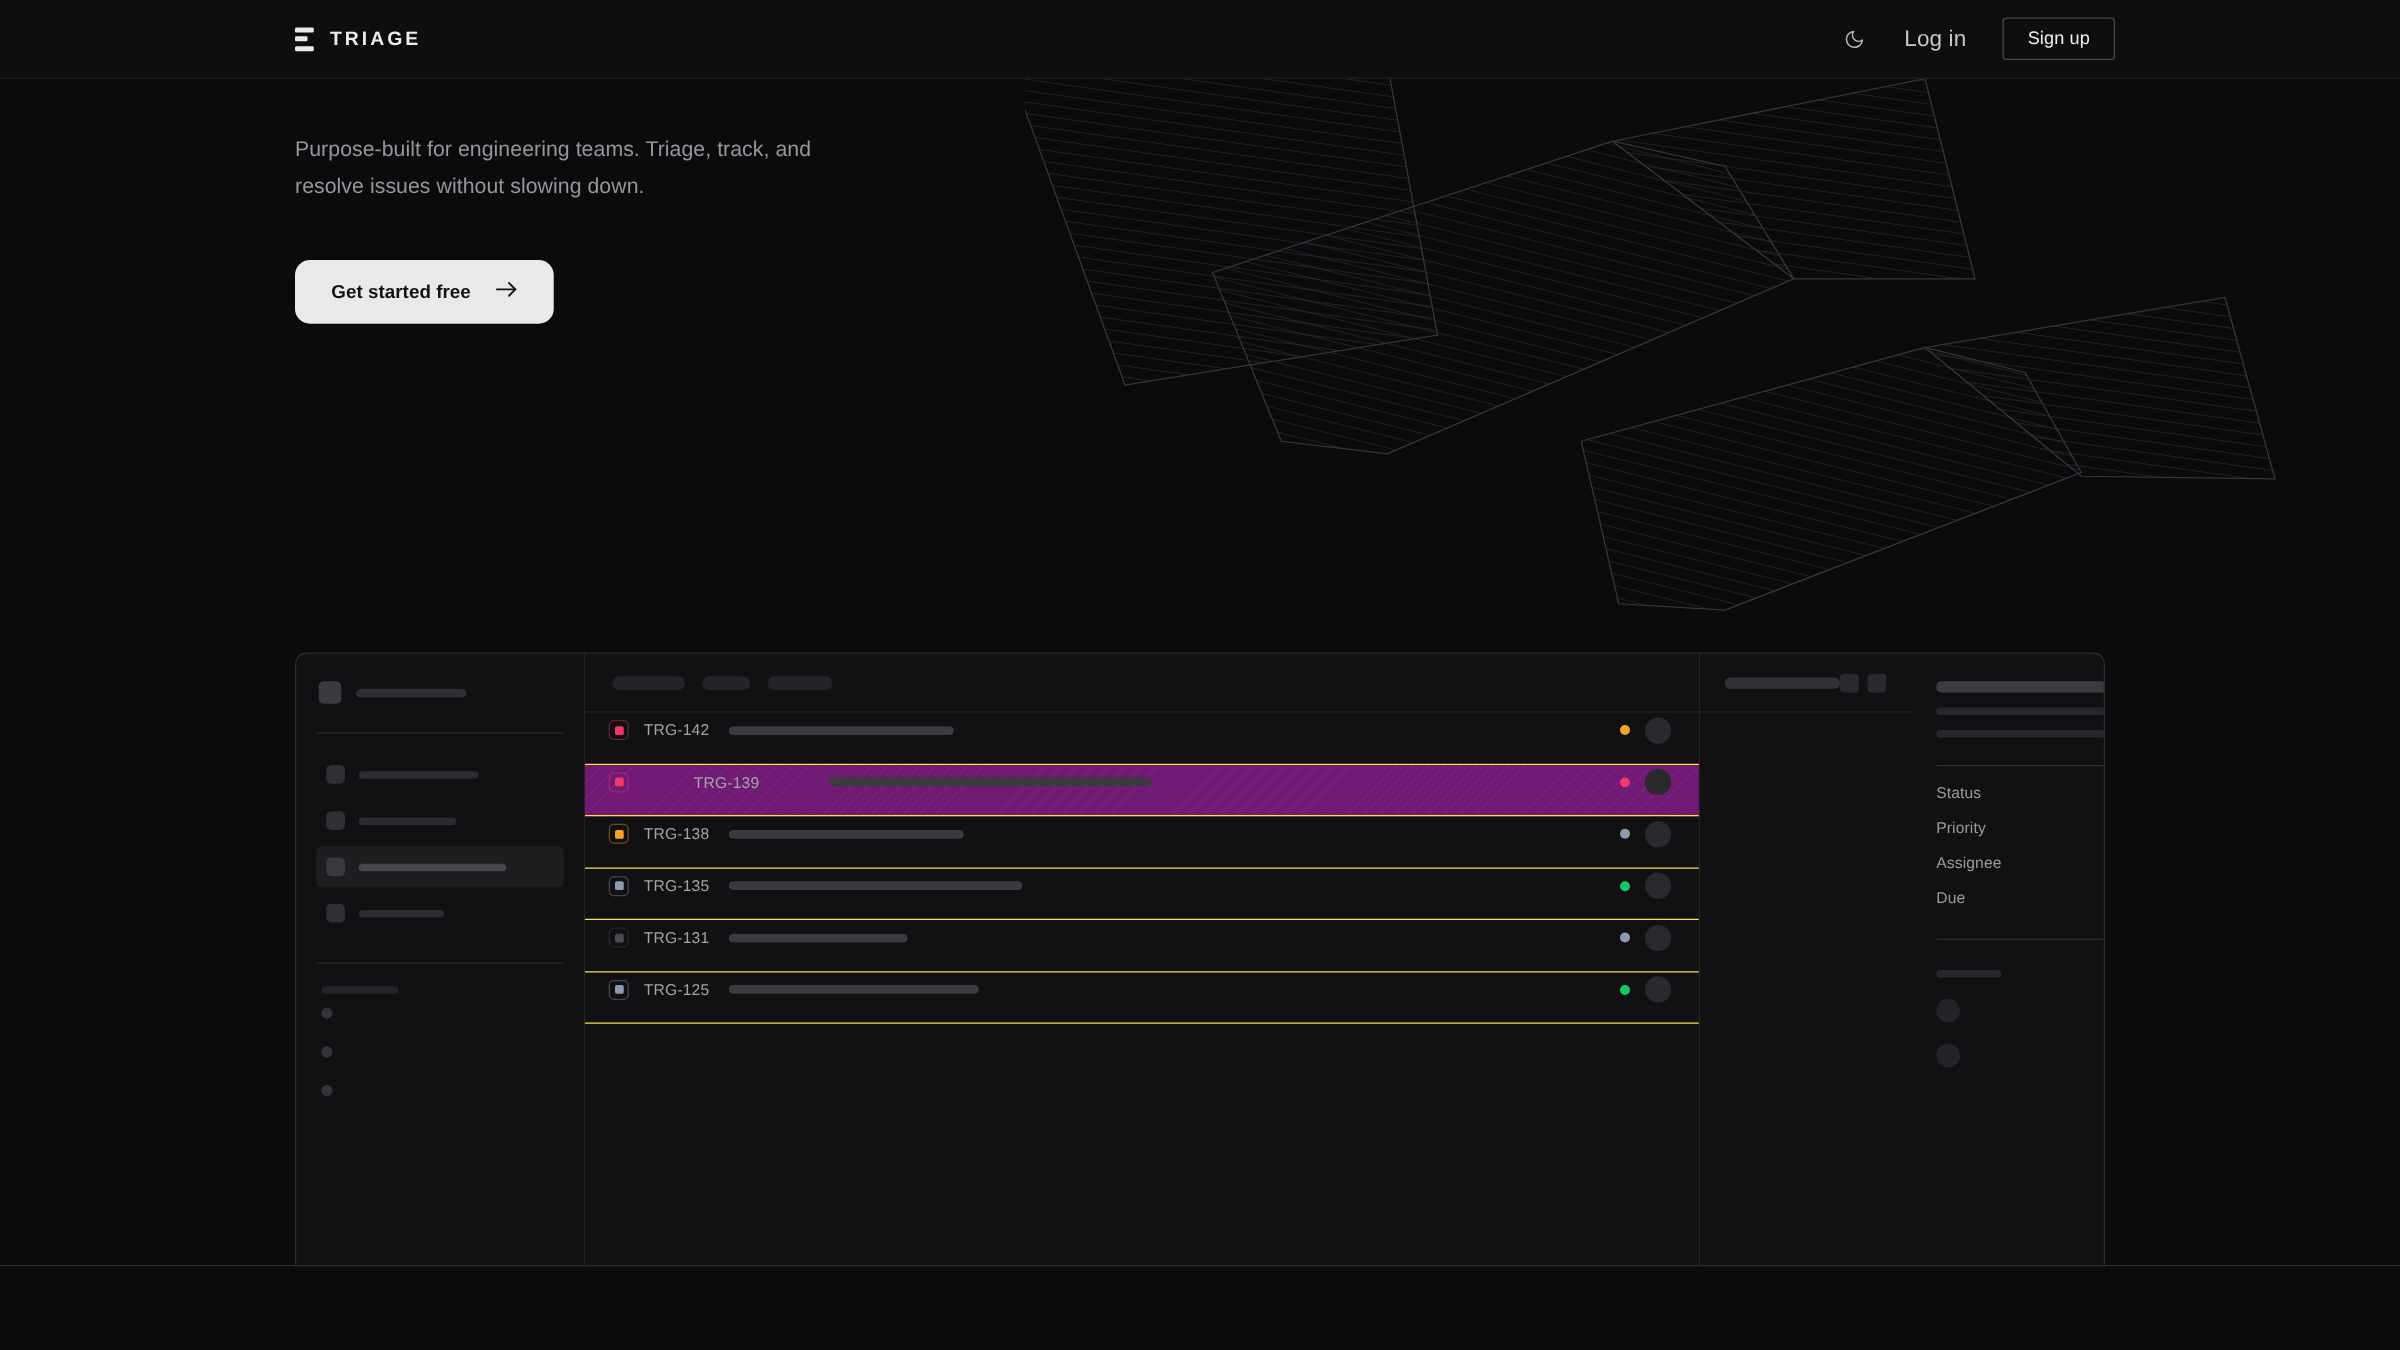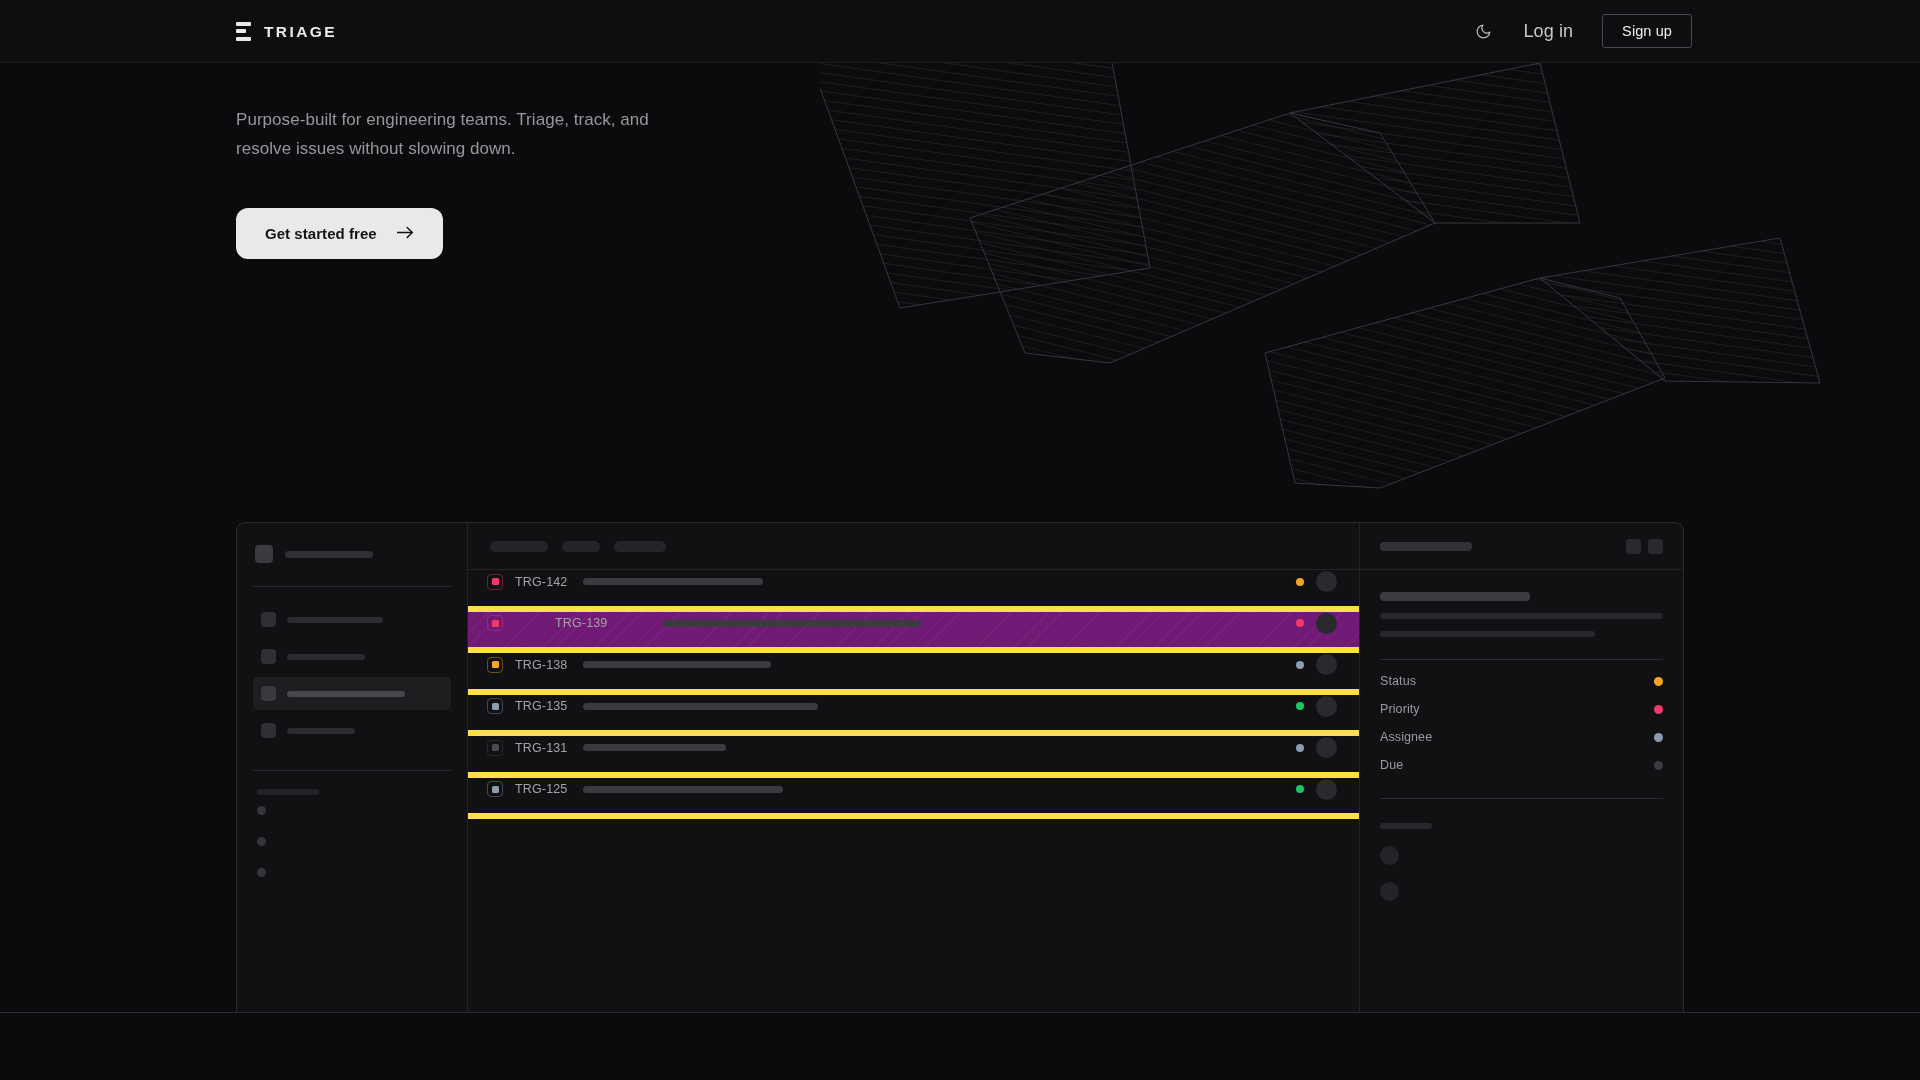--- a/index.html
+++ b/index.html
@@ -190,21 +190,21 @@
     padding: 0 22px;
     border-bottom: 1px solid #242427;
   }
   .mk-pill { height: 11px; border-radius: 6px; background: #252529; }
 
   .mk-row {
     position: relative;
     display: flex; align-items: center;
     height: 41.5px;
     padding: 0 22px 12px 19px;
-    border-bottom: 6px solid #fde047;
+    border-bottom: 1px solid #fde047;
   }
   .mk-row.hatched { background: #701a75; gap: 40px; }
   .mk-row.hatched::before {
     content: "";
     position: absolute; inset: 0;
     background: repeating-linear-gradient(
       -45deg, rgba(255,255,255,0.045) 0 1px, transparent 1px 9px);
     pointer-events: none;
   }
   .mk-badge {
@@ -227,21 +227,21 @@
     height: 7px; border-radius: 4px; background: #3a3a3f;
   }
   .mk-row-right {
     position: relative; z-index: 2;
     margin-left: auto; display: flex; align-items: center; gap: 12px;
   }
   .mk-dot { width: 8px; height: 8px; border-radius: 50%; }
   .mk-avatar { width: 21px; height: 21px; border-radius: 50%; background: #2a2a2e; }
 
   
-  .mk-detail { width: 323px; flex: 0 0 323px; display: flex; flex-direction: column; }
+  .mk-detail { width: 323px; flex: 0 0 323px; display: flex; }
   .mk-detail-head {
     height: 47px; flex: 0 0 47px;
     display: flex; align-items: center;
     padding: 0 20px;
     border-bottom: 1px solid #242427;
   }
   .mk-detail-head .bar { height: 9px; width: 92px; background: #323236; border-radius: 4px; }
   .mk-detail-btns { margin-left: auto; display: flex; gap: 7px; }
   .mk-sq-btn { width: 15px; height: 15px; border-radius: 3px; background: #2a2a2e; }
 

